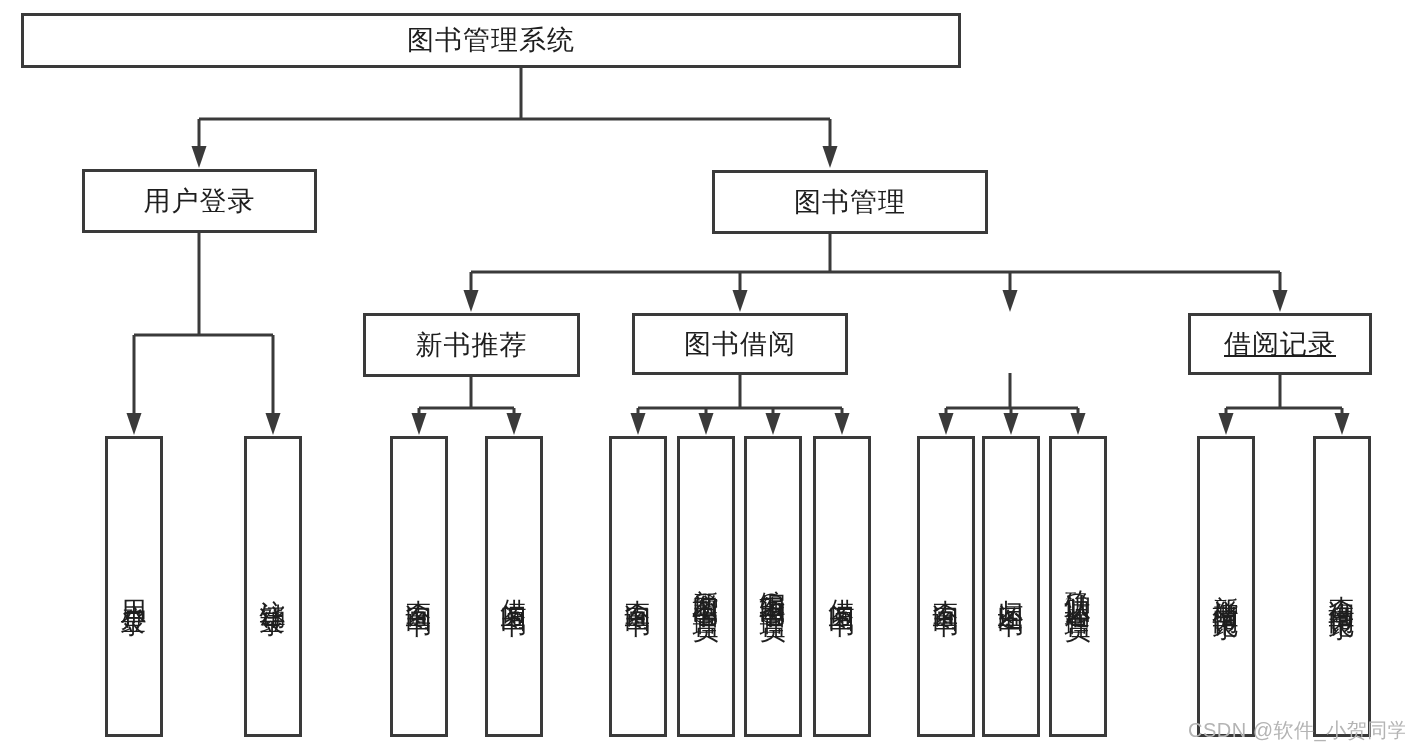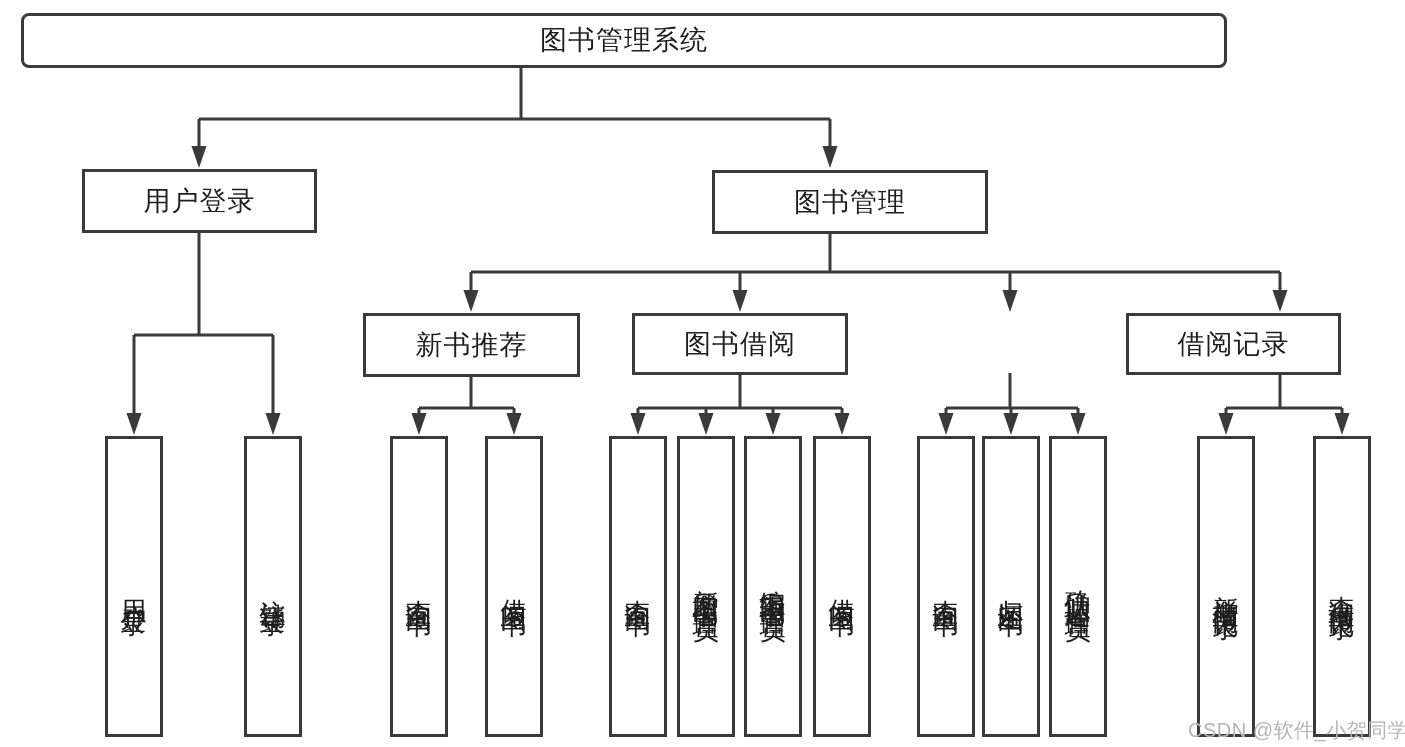--- a/index.html
+++ b/index.html
@@ -78,28 +78,28 @@
       <polygon points="765.5,413 780.5,413 773,435"></polygon>
       <polygon points="834.5,413 849.5,413 842,435"></polygon>
       <polygon points="938.5,413 953.5,413 946,435"></polygon>
       <polygon points="1003.5,413 1018.5,413 1011,435"></polygon>
       <polygon points="1070.5,413 1085.5,413 1078,435"></polygon>
       <polygon points="1218.5,413 1233.5,413 1226,435"></polygon>
       <polygon points="1334.5,413 1349.5,413 1342,435"></polygon>
     </g>
   </svg>
 
-  <div class="node h-node" style="left:21px;top:13px;width:1206px;height:55px;border-radius:8px;">图书管理系统</div>
+  <div class="node h-node" style="left:21px;top:13px;width:940px;height:55px;">图书管理系统</div>
 
   <div class="node h-node" style="left:82px;top:169px;width:235px;height:64px;">用户登录</div>
   <div class="node h-node" style="left:712px;top:170px;width:276px;height:64px;">图书管理</div>
 
   <div class="node h-node" style="left:363px;top:313px;width:217px;height:64px;">新书推荐</div>
   <div class="node h-node" style="left:632px;top:313px;width:216px;height:62px;">图书借阅</div>
-  <div class="node h-node" style="left:1126px;top:313px;width:215px;height:62px;">借阅记录</div>
+  <div class="node h-node" style="left:1188px;top:313px;width:184px;height:62px;text-decoration:underline;">借阅记录</div>
 
   <div class="node v-node" style="left:105px;top:436px;width:58px;height:301px;">用户登录</div>
   <div class="node v-node" style="left:244px;top:436px;width:58px;height:301px;">注销登录</div>
 
   <div class="node v-node" style="left:390px;top:436px;width:58px;height:301px;">查询图书</div>
   <div class="node v-node" style="left:485px;top:436px;width:58px;height:301px;">借阅图书</div>
 
   <div class="node v-node" style="left:609px;top:436px;width:58px;height:301px;">查询图书</div>
   <div class="node v-node" style="left:677px;top:436px;width:58px;height:301px;">新增图书（管理员）</div>
   <div class="node v-node" style="left:744px;top:436px;width:58px;height:301px;">编辑图书（管理员）</div>

